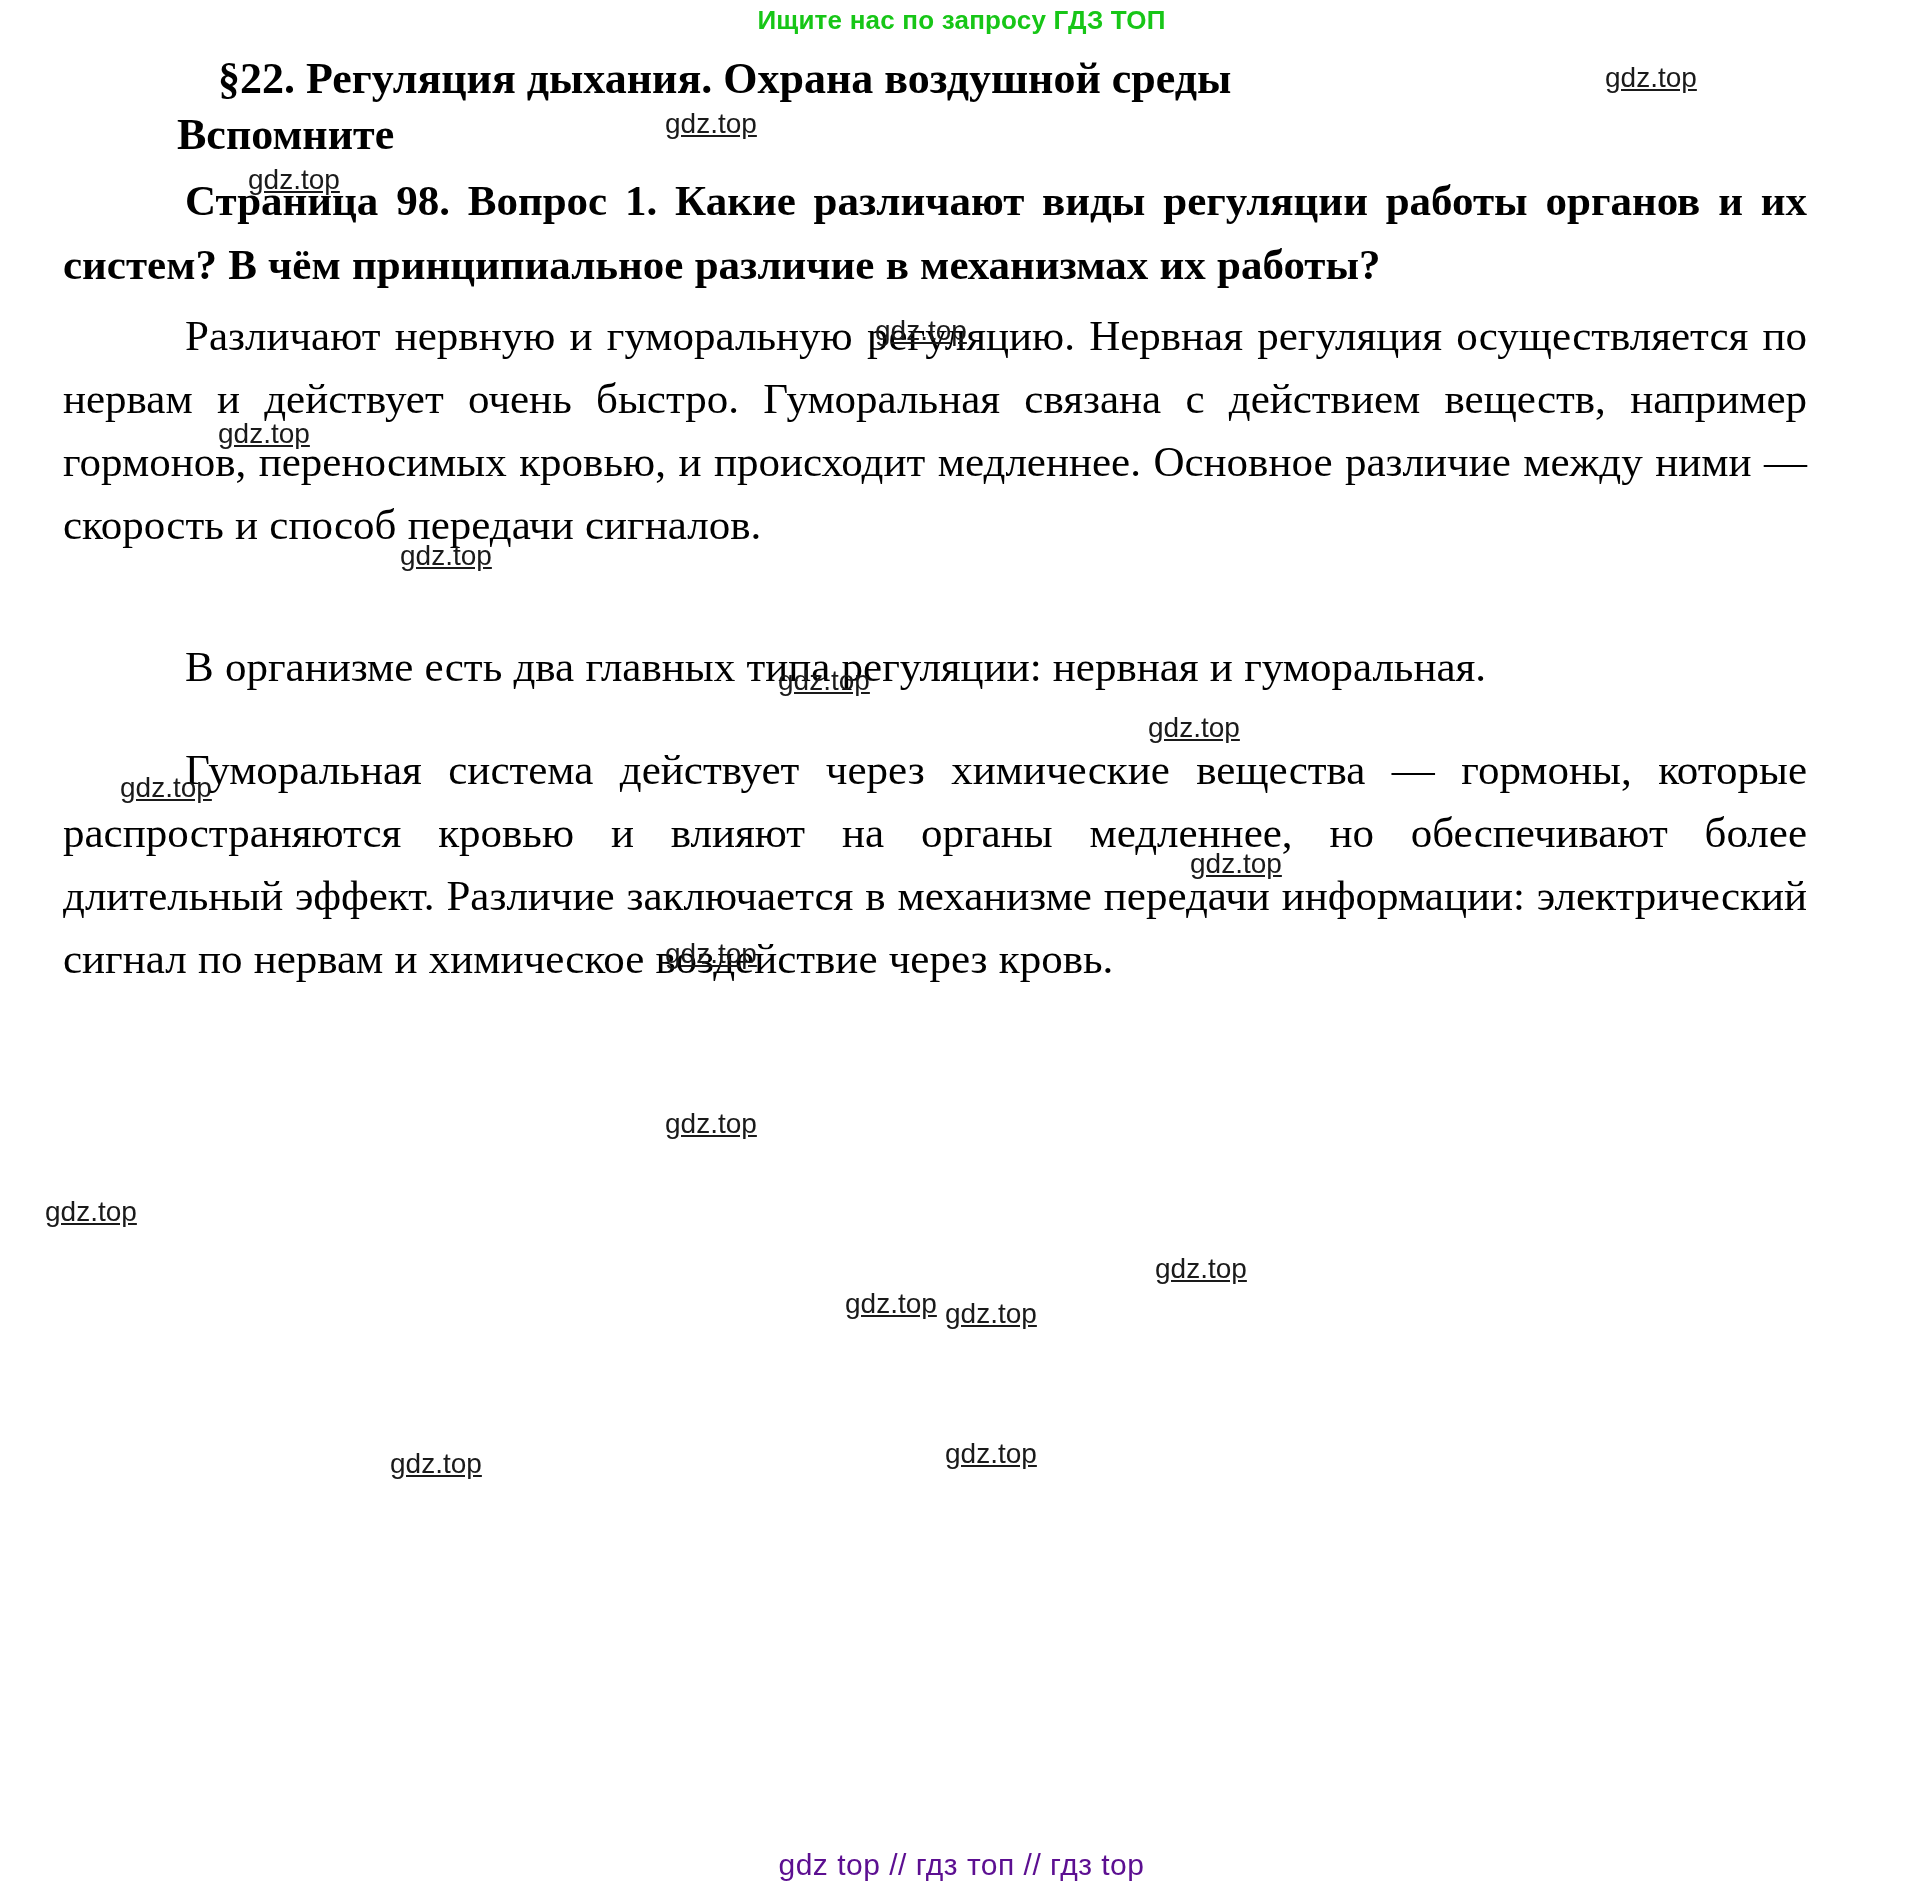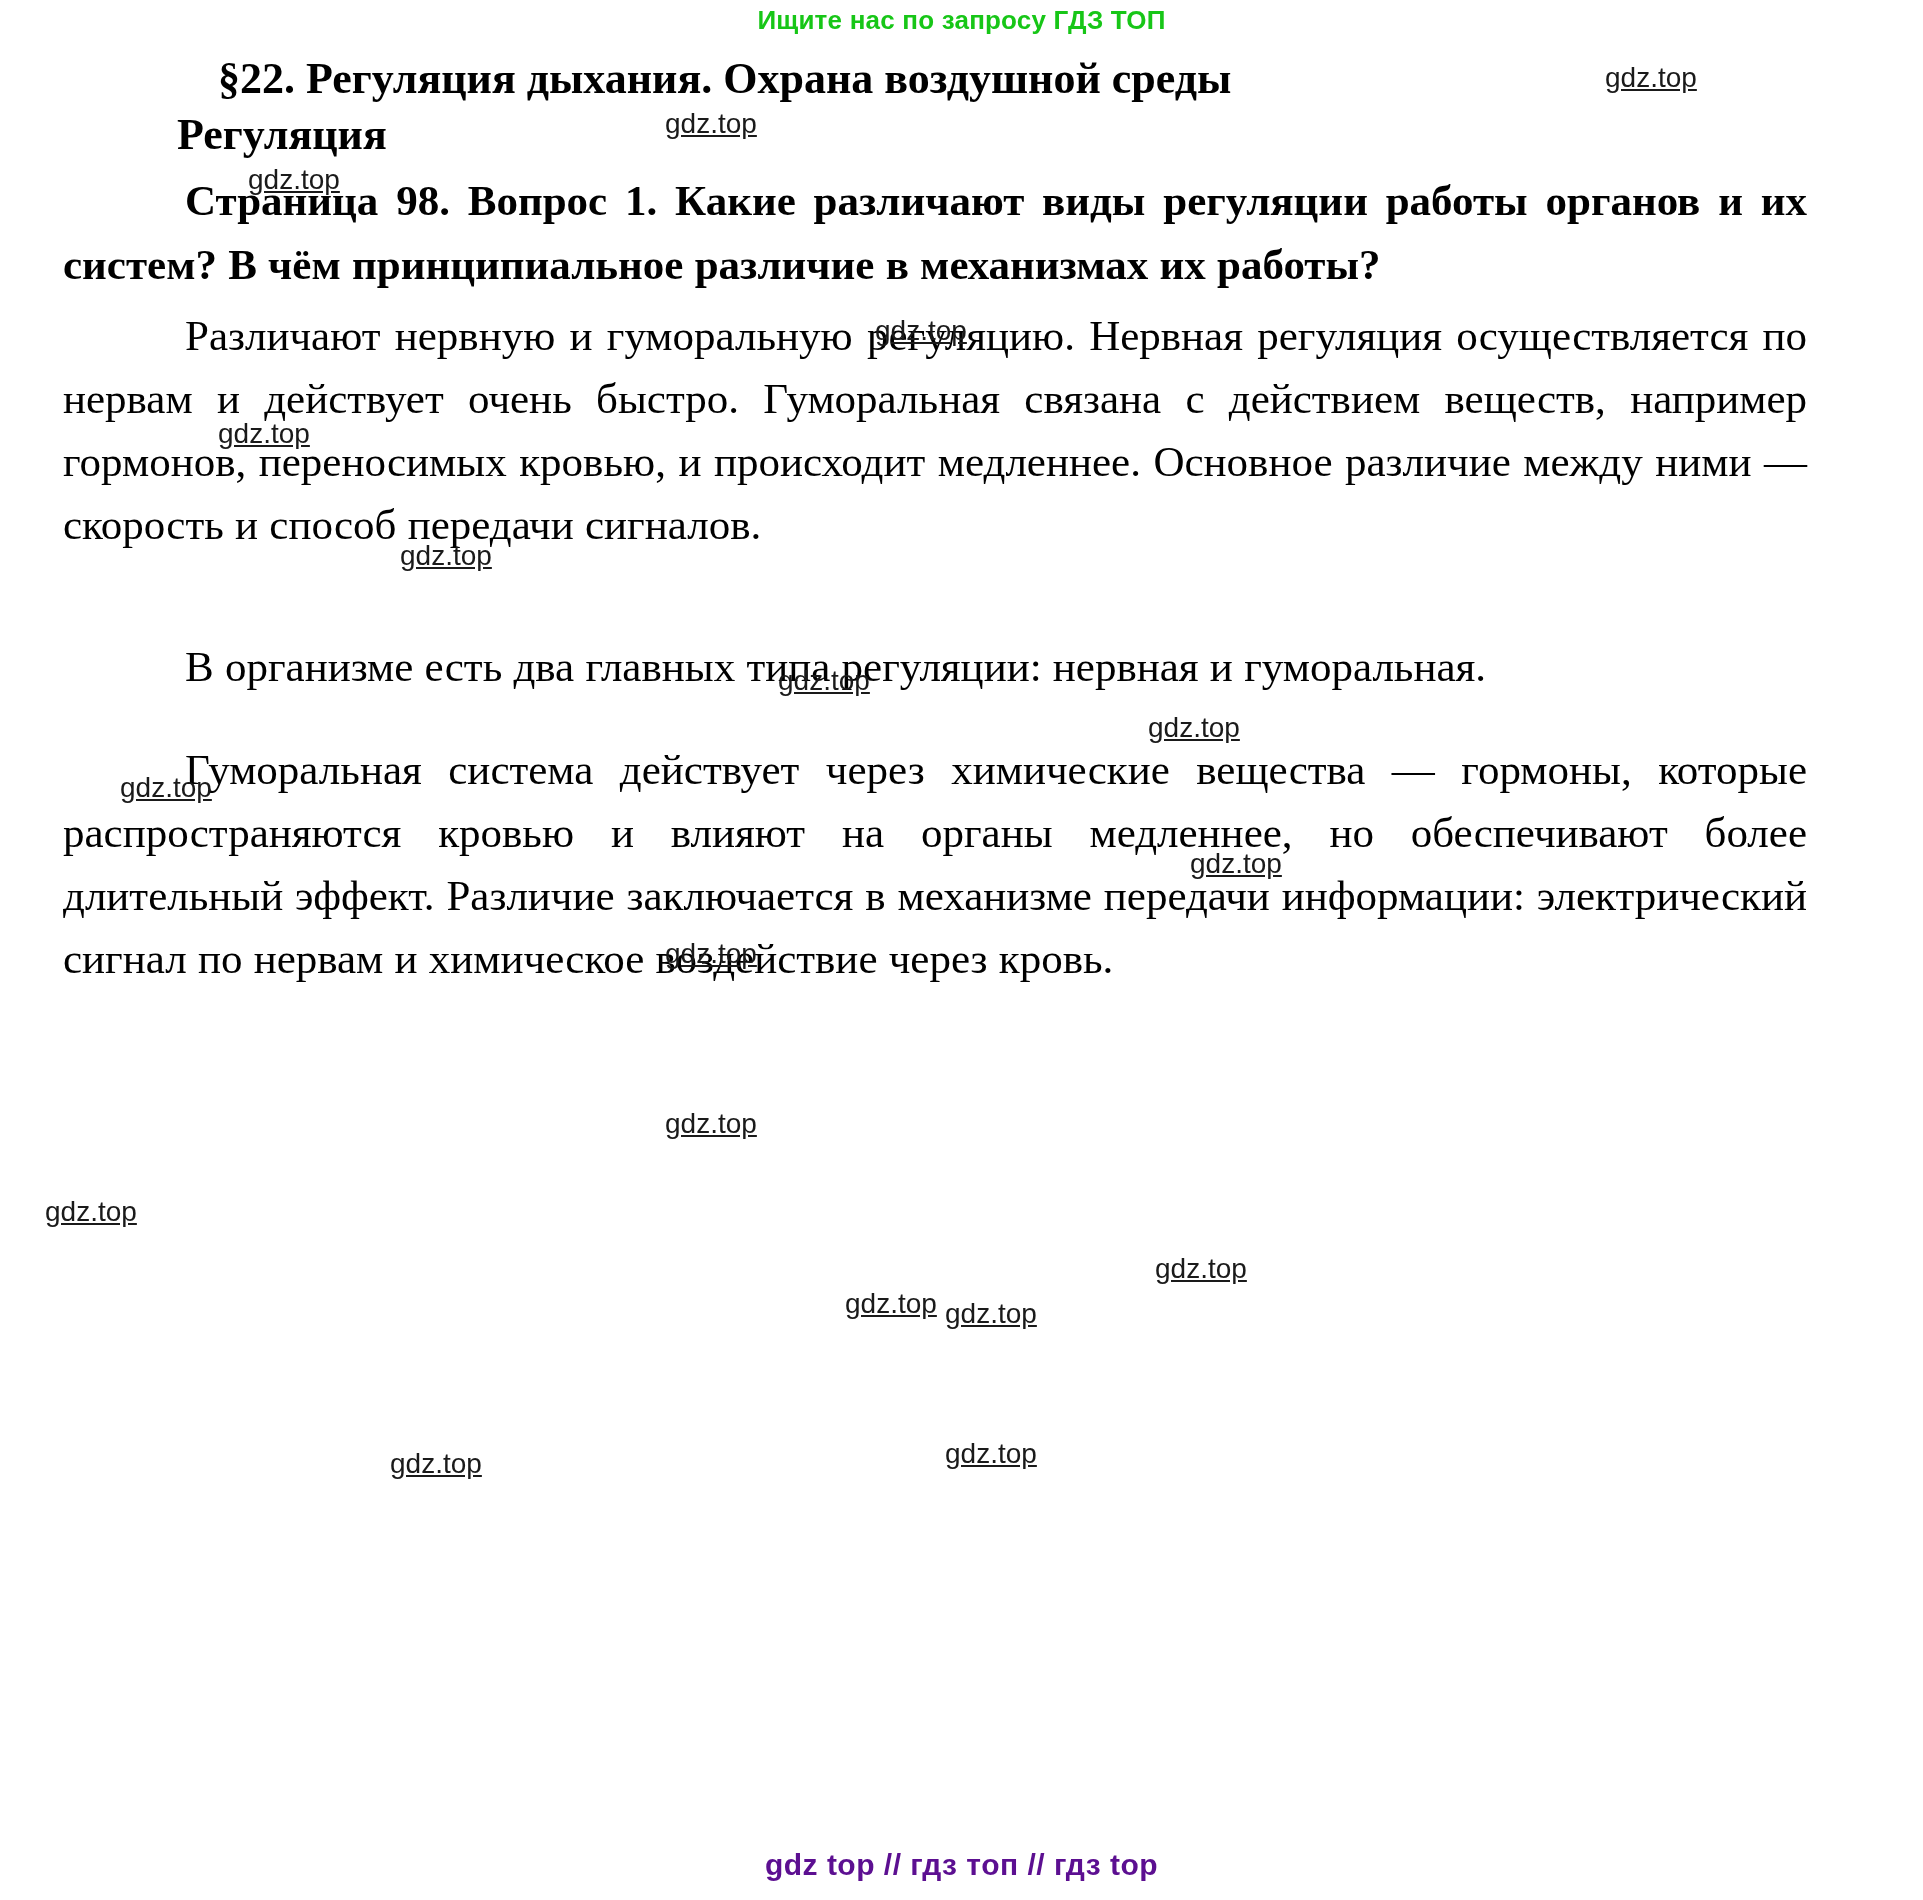--- a/index.html
+++ b/index.html
@@ -107,39 +107,39 @@
   .footer {
     position: absolute;
     left: 0;
     bottom: 18px;
     width: 1923px;
     text-align: center;
   }
   .footer-text {
     font-family: "Liberation Sans", "DejaVu Sans", sans-serif;
     font-size: 30px;
-    font-weight: bold;
+    font-weight: normal;
     color: #5c0f91;
     letter-spacing: 0.5px;
   }
 </style>
 </head>
 <body>
 
 <div id="page">
 
   <div class="promo-bar">
     <span class="promo-text">Ищите нас по запросу ГДЗ ТОП</span>
   </div>
 
   <div class="content">
 
     <h1 class="heading-section">§22. Регуляция дыхания. Охрана воздушной среды</h1>
 
-    <h2 class="heading-recall">Регуляция</h2>
+    <h2 class="heading-recall">Вспомните</h2>
 
     <p class="body bold last-justify">Страница 98. Вопрос 1. Какие различают виды регуляции работы органов и их систем? В чём принципиальное различие в механизмах их работы?</p>
 
 
     <p class="body last-justify">Различают нервную и гуморальную регуляцию. Нервная регуляция осуществляется по нервам и действует очень быстро. Гуморальная связана с действием веществ, например гормонов, переносимых кровью, и происходит медленнее. Основное различие между ними — скорость и способ передачи сигналов.</p>
 
     <div class="gap-lg"></div>
 
 
     <p class="body last-justify">В организме есть два главных типа регуляции: нервная и гуморальная.</p>

